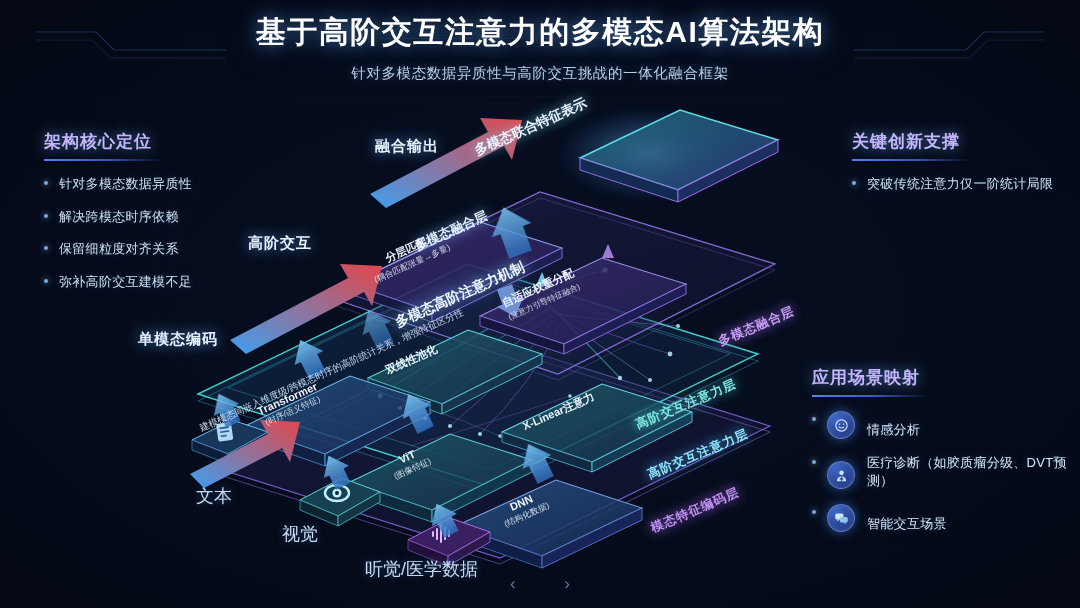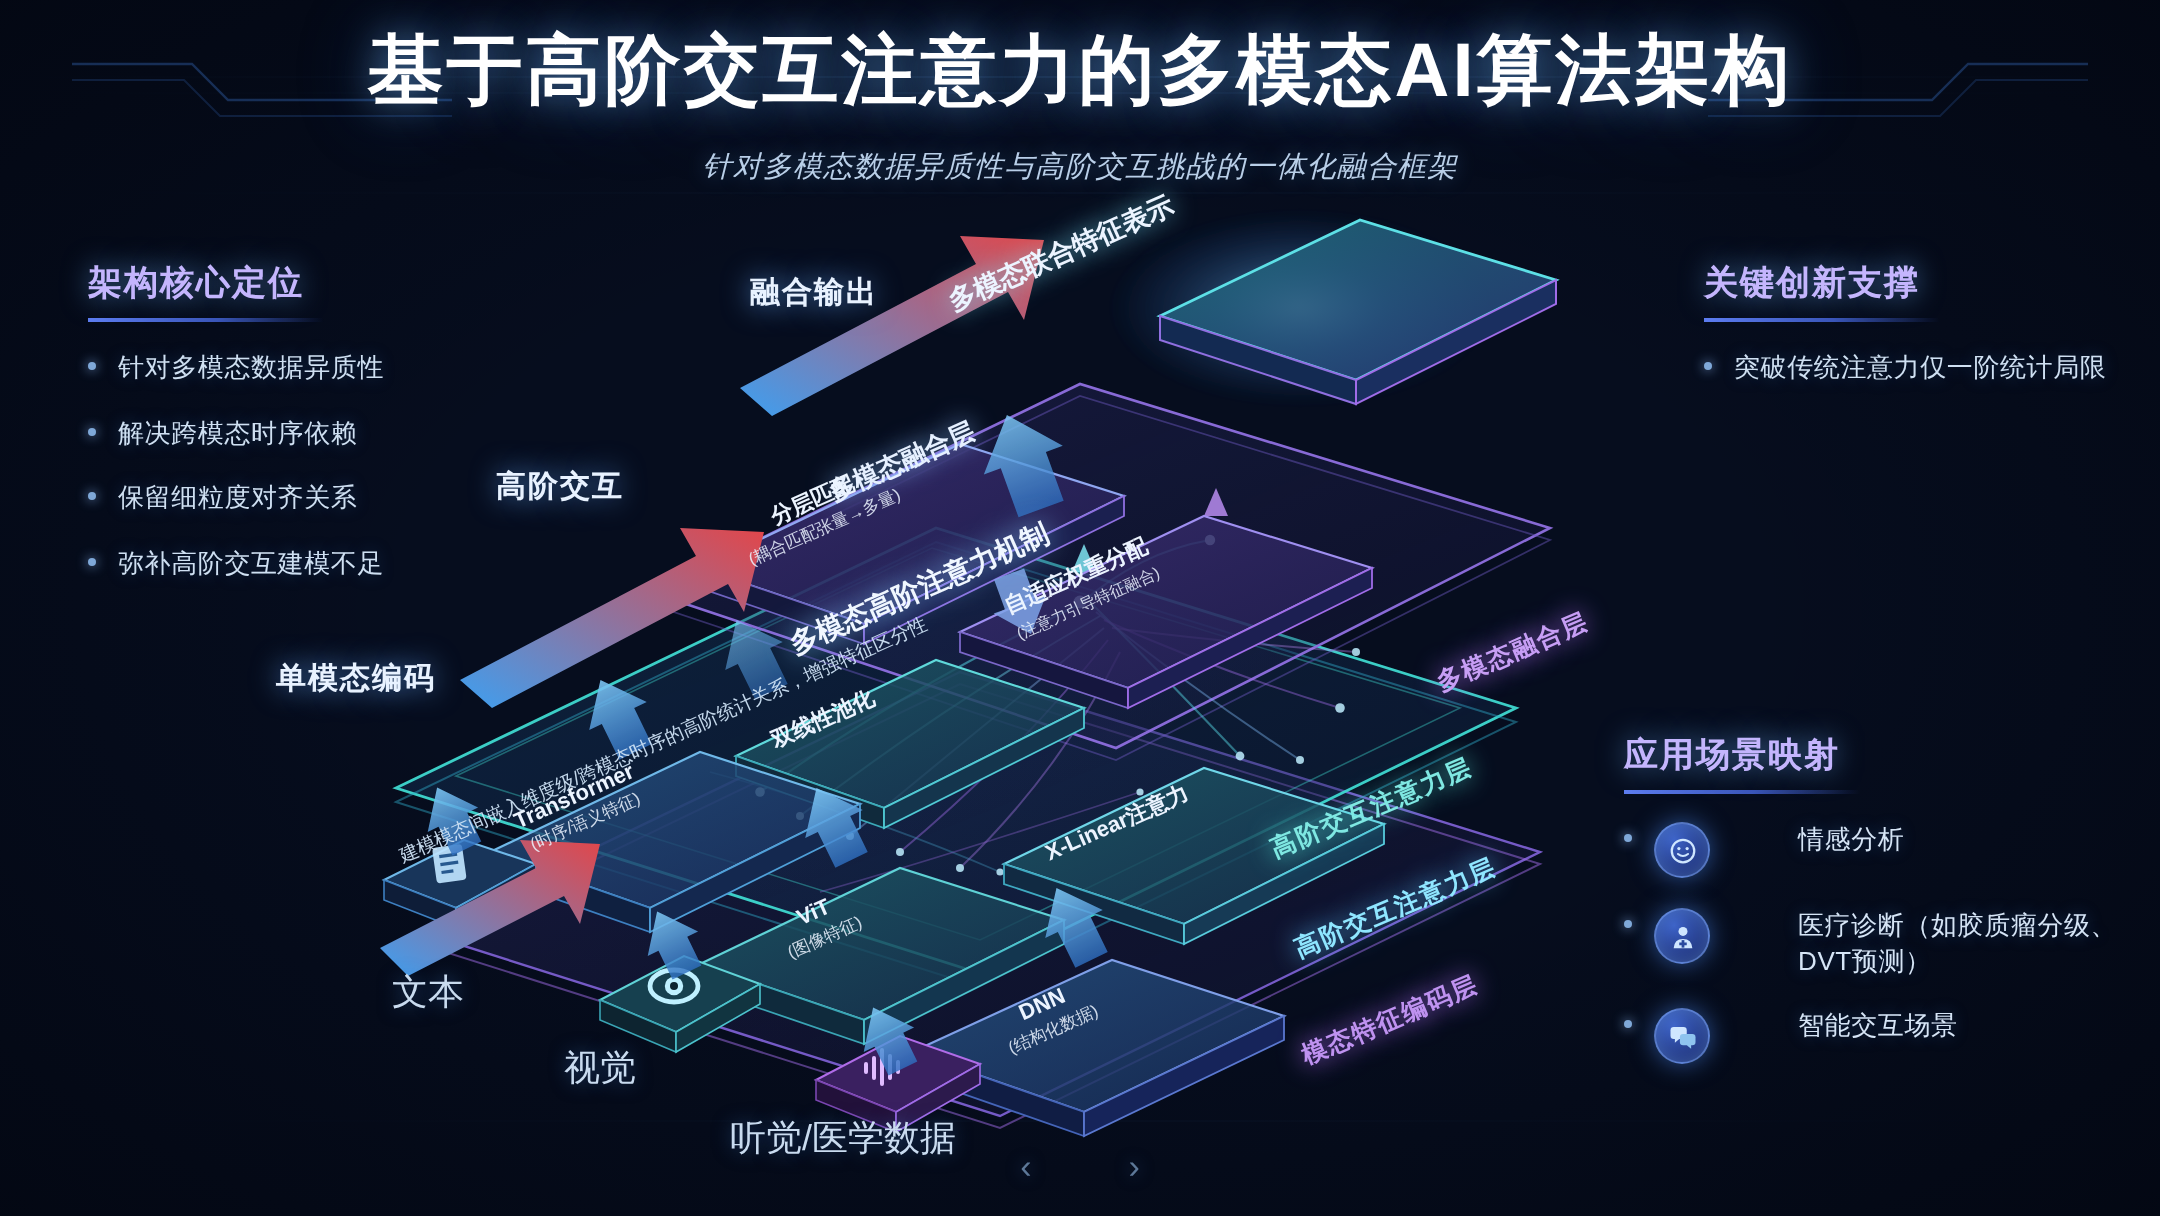--- a/index.html
+++ b/index.html
@@ -21,28 +21,27 @@
   }
   .bg-vig{position:absolute;inset:0;
     background:radial-gradient(ellipse 78% 78% at 50% 50%, rgba(0,0,0,0) 40%, rgba(2,5,14,.78) 100%);}
   .grid-lines{position:absolute;inset:0;opacity:.25;}
   .hl{position:absolute;height:1px;left:0;right:0;
     background:linear-gradient(90deg,rgba(90,160,235,0),rgba(90,160,235,.45),rgba(90,160,235,0));}
 
   
   .header{position:absolute;left:0;right:0;top:14px;text-align:center;z-index:20;}
   .title{
-    font-size:38px;font-weight:bold;letter-spacing:1.5px;color:#ffffff;
+    font-size:30px;font-weight:bold;letter-spacing:1.5px;color:#ffffff;
     text-shadow:0 0 18px rgba(120,190,255,.55),0 0 40px rgba(60,130,230,.35);
     line-height:1.2;
   }
   .subtitle{
     margin-top:14px;font-size:14.5px;color:#b9cfe8;letter-spacing:.6px;
     text-shadow:0 0 10px rgba(90,160,235,.4);
-    font-style:italic;
   }
   .hdr-deco{position:absolute;top:22px;width:190px;height:52px;opacity:.55;}
   .hdr-deco.l{left:36px;}
   .hdr-deco.r{right:36px;}
   .hdr-deco svg{width:100%;height:100%;}
 
   
   .panel{position:absolute;z-index:22;}
   .panel h3{
     margin:0 0 6px 0;font-size:17px;font-weight:bold;color:#c4b5fd;letter-spacing:1px;
@@ -58,21 +57,21 @@
   }
   .panel li::before{
     content:"";position:absolute;left:0;top:6px;width:4px;height:4px;border-radius:50%;
     background:#7fa8d8;box-shadow:0 0 6px rgba(140,190,255,.9);
   }
   #panel-left{left:44px;top:130px;width:235px;}
   #panel-right-top{left:852px;top:130px;width:250px;}
   #panel-right-bottom{left:812px;top:366px;width:258px;}
 
   .scn-list{list-style:none;margin:0;padding:0;}
-  .scn{display:flex;align-items:flex-start;margin-bottom:21px;gap:32px;}
+  .scn{display:flex;align-items:flex-end;margin-bottom:21px;}
   .scn .ic{
     width:26px;height:26px;border-radius:50%;flex:0 0 26px;margin-right:12px;
     background:radial-gradient(circle at 35% 30%,#3d63c8,#21357e 70%,#162456);
     border:1px solid rgba(130,175,255,.55);
     box-shadow:0 0 12px rgba(70,130,230,.6), inset 0 0 8px rgba(120,180,255,.35);
     display:flex;align-items:center;justify-content:center;
   }
   .scn .ic svg{width:15px;height:15px;}
   .scn .tx{font-size:13px;color:#d6e5f6;letter-spacing:.3px;
     text-shadow:0 0 8px rgba(60,120,200,.4);}

